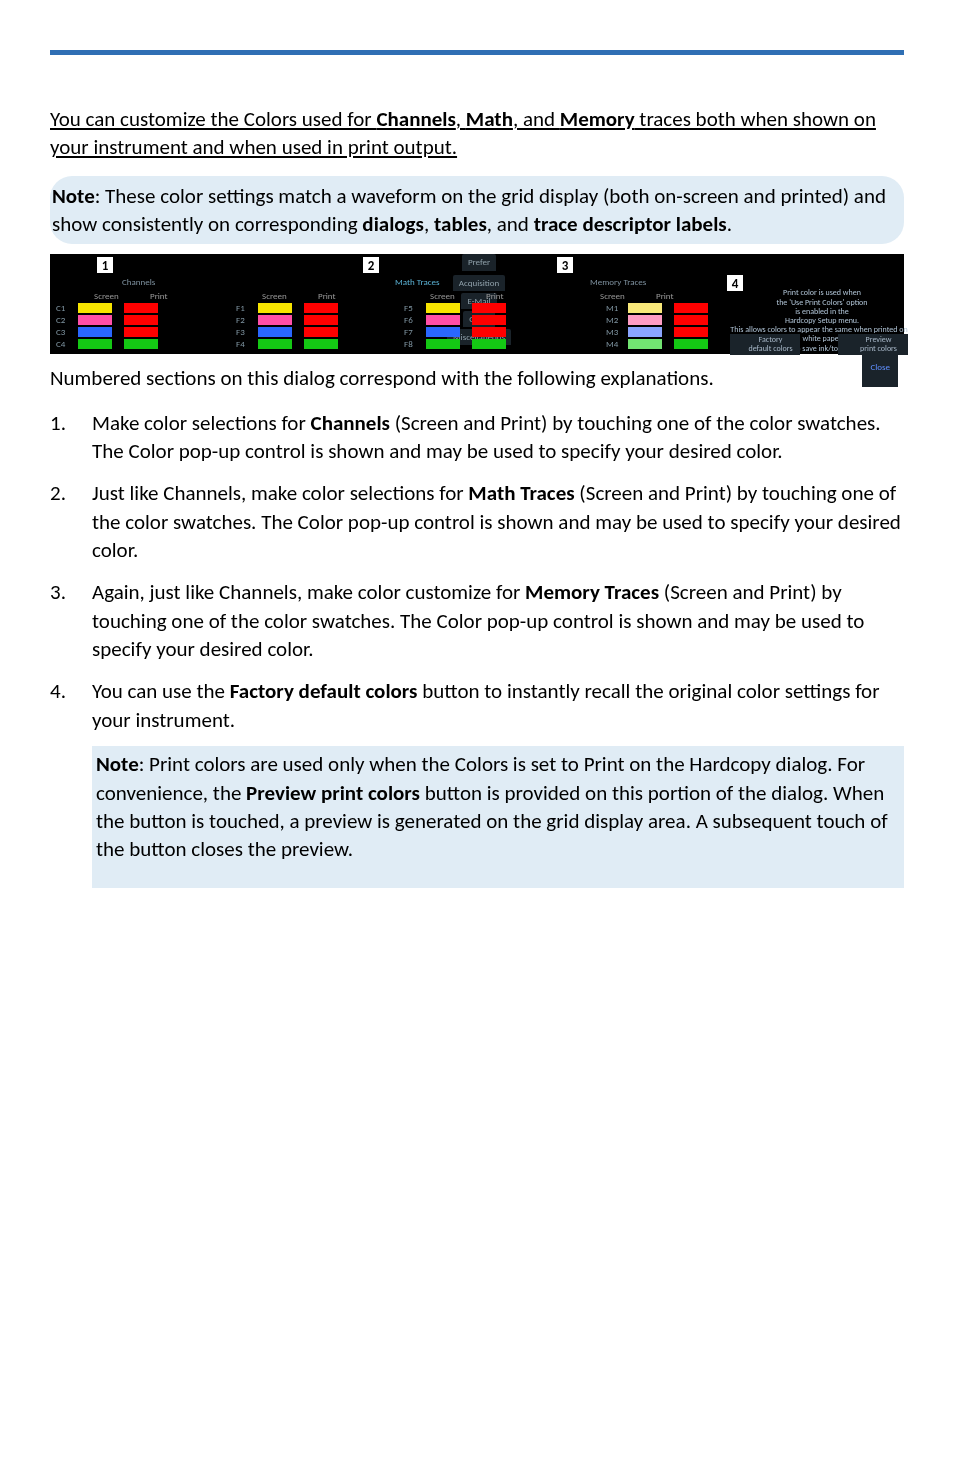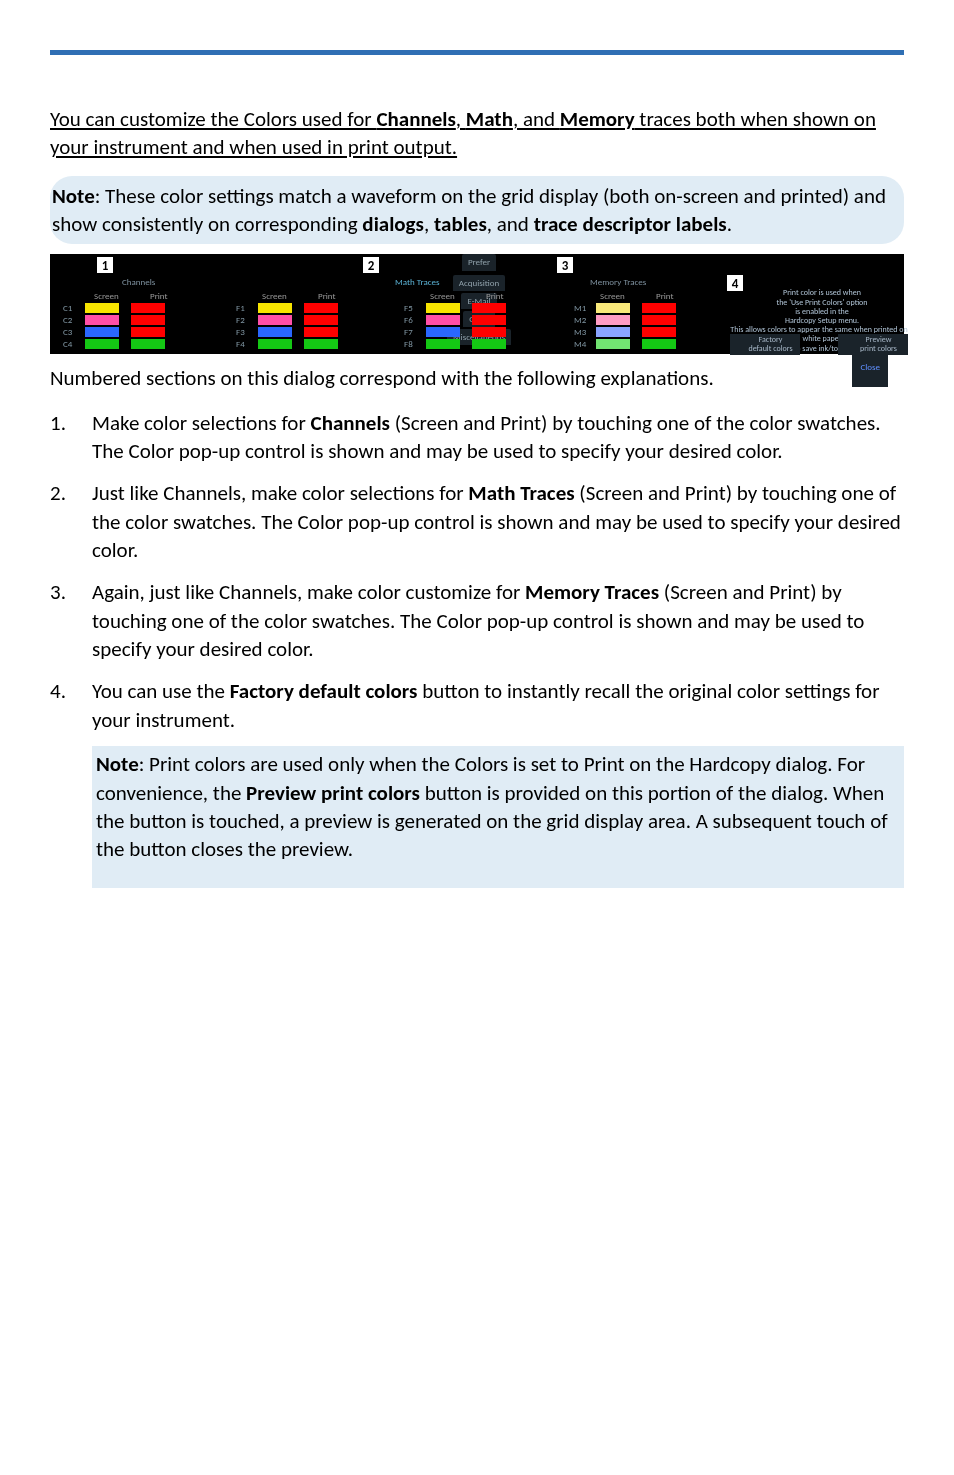--- a/index.html
+++ b/index.html
@@ -48,21 +48,21 @@
     font-size: 9px;
     padding: 2px 6px;
     border-radius: 2px 2px 0 0;
   }
   .close-btn {
     margin-left: auto;
     background: #1a232a;
     color: #5f8fff;
     font-size: 9px;
     padding: 14px 8px;
-    margin-right: 16px;
+    margin-right: 6px;
   }
   .callout {
     position: absolute;
     width: 18px; height: 18px;
     background: #fff;
     color: #000;
     font-size: 13px;
     font-weight: 700;
     display: flex;
     align-items: center;
@@ -179,21 +179,21 @@
 
     <span class="col-head" style="left:44px">Screen</span>
     <span class="col-head" style="left:100px">Print</span>
     <span class="col-head" style="left:212px">Screen</span>
     <span class="col-head" style="left:268px">Print</span>
     <span class="col-head" style="left:380px">Screen</span>
     <span class="col-head" style="left:436px">Print</span>
     <span class="col-head" style="left:550px">Screen</span>
     <span class="col-head" style="left:606px">Print</span>
 
-    <div class="swatch-grid" style="left:13px">
+    <div class="swatch-grid" style="left:6px">
         <div class="sw-row">
           <span class="sw-label">C1</span>
           <span class="sw" style="background: rgb(247, 228, 0);"></span>
           <span class="sw" style="background: rgb(255, 0, 0);"></span>
         </div>
         <div class="sw-row">
           <span class="sw-label">C2</span>
           <span class="sw" style="background: rgb(255, 79, 168);"></span>
           <span class="sw" style="background: rgb(255, 0, 0);"></span>
         </div>
@@ -245,21 +245,21 @@
           <span class="sw-label">F7</span>
           <span class="sw" style="background: rgb(42, 103, 255);"></span>
           <span class="sw" style="background: rgb(255, 0, 0);"></span>
         </div>
         <div class="sw-row">
           <span class="sw-label">F8</span>
           <span class="sw" style="background: rgb(20, 200, 20);"></span>
           <span class="sw" style="background: rgb(20, 200, 20);"></span>
         </div>
       </div>
-    <div class="swatch-grid" style="left:524px">
+    <div class="swatch-grid" style="left:556px">
         <div class="sw-row">
           <span class="sw-label">M1</span>
           <span class="sw" style="background: rgb(249, 233, 122);"></span>
           <span class="sw" style="background: rgb(255, 0, 0);"></span>
         </div>
         <div class="sw-row">
           <span class="sw-label">M2</span>
           <span class="sw" style="background: rgb(255, 156, 196);"></span>
           <span class="sw" style="background: rgb(255, 0, 0);"></span>
         </div>

